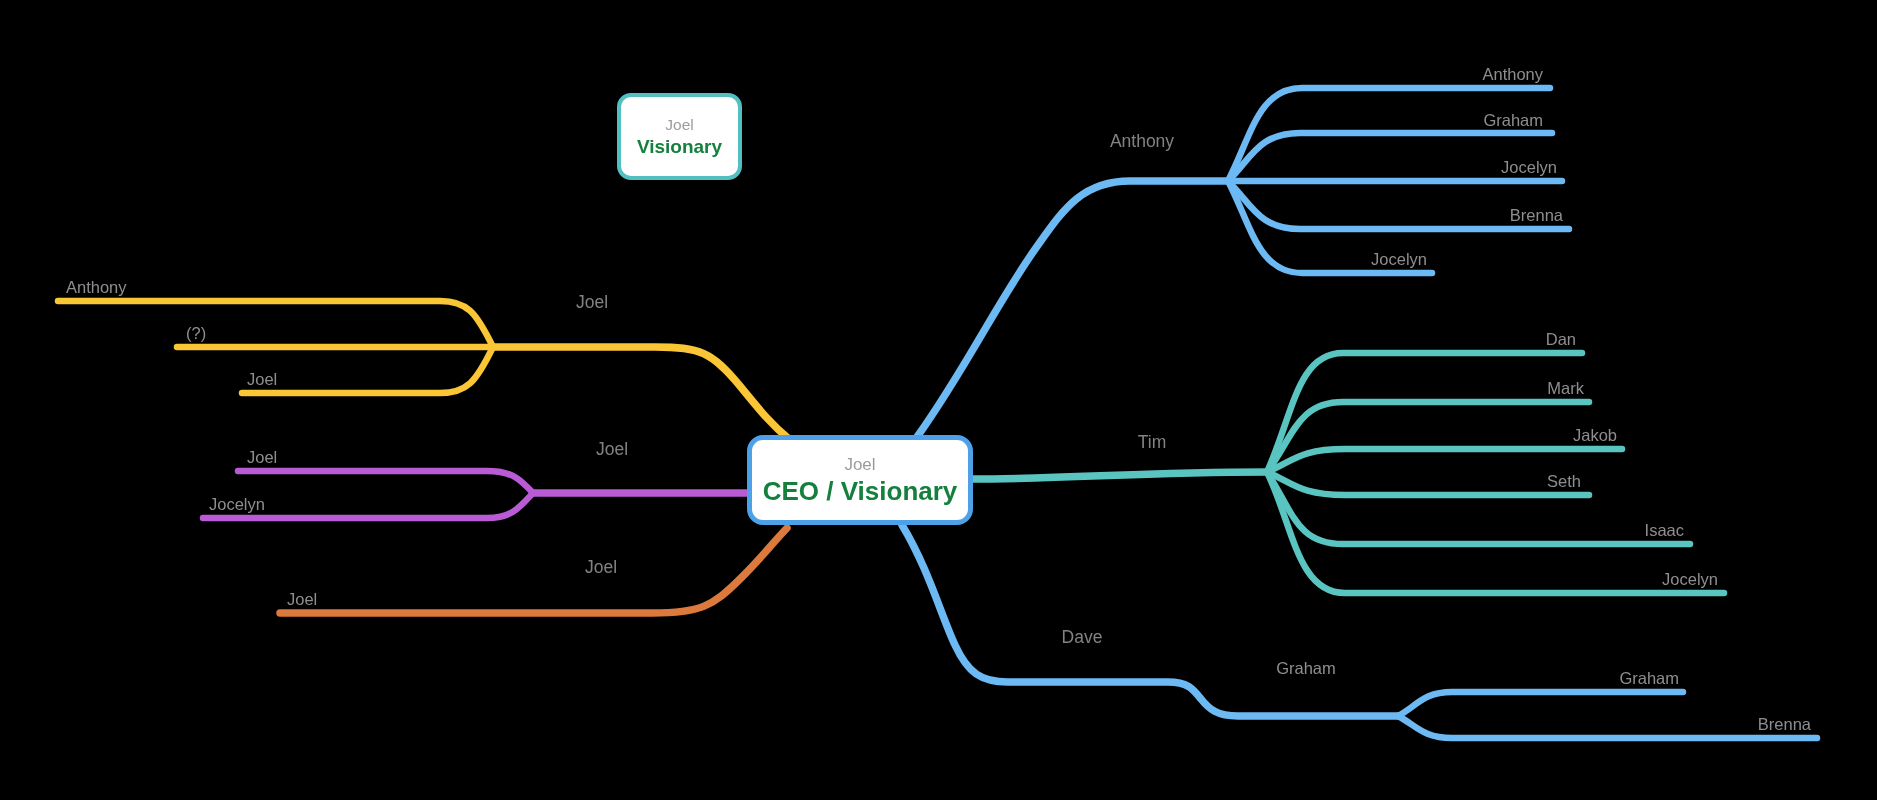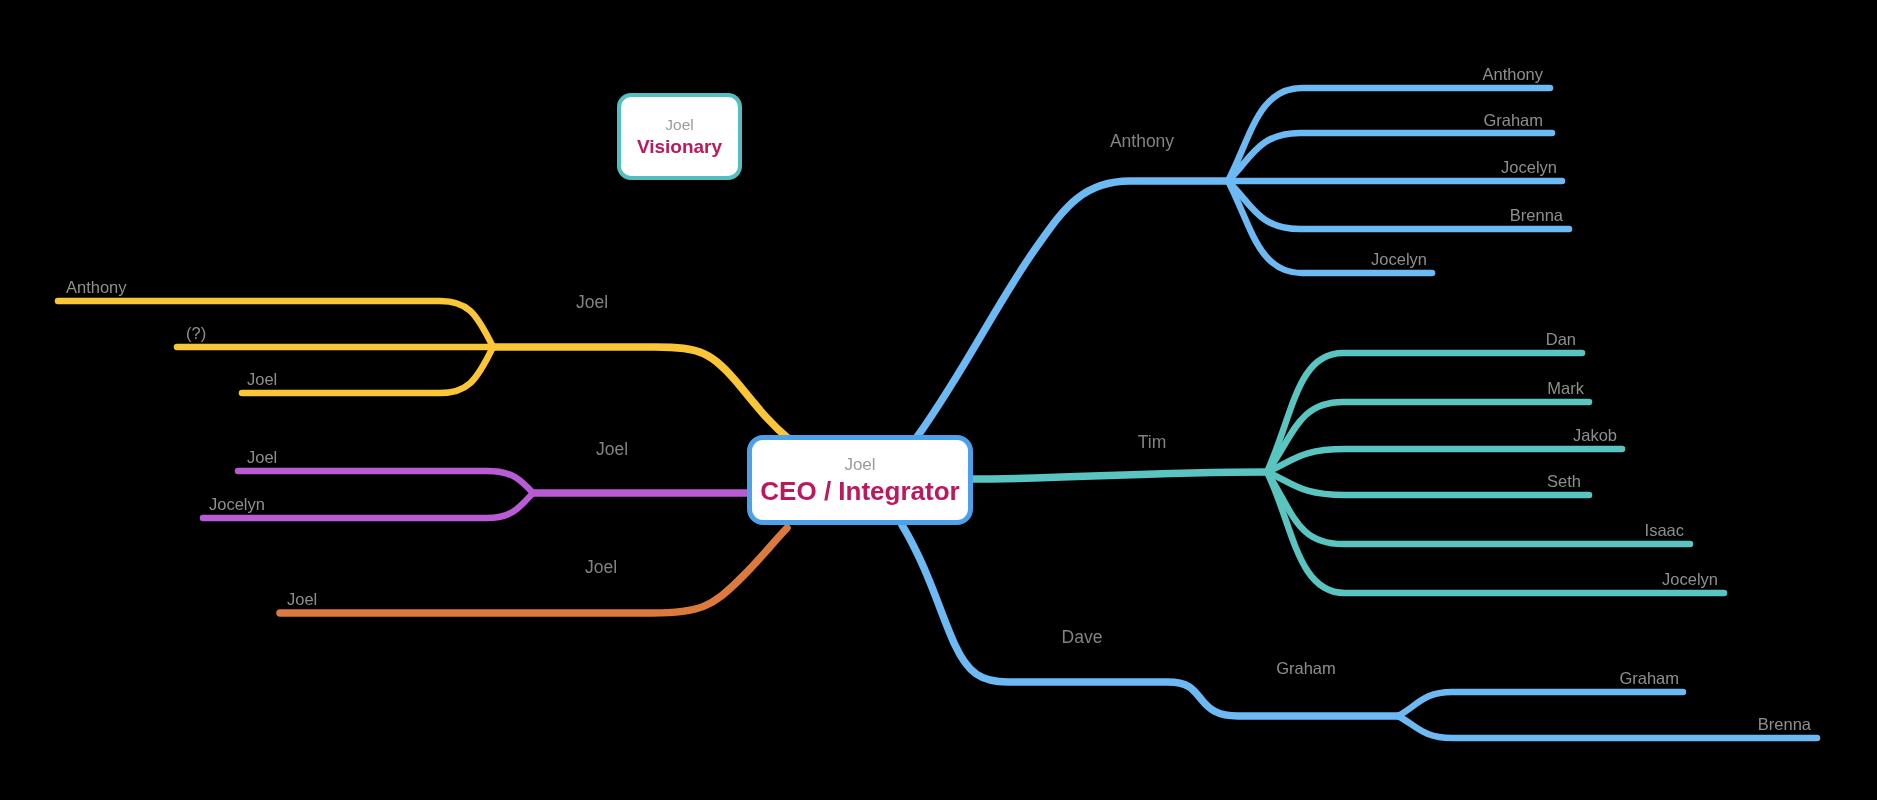--- a/index.html
+++ b/index.html
@@ -15,21 +15,21 @@
     font-family:"Liberation Sans", sans-serif;
     font-size:16.5px; fill:#8e8e8e; cursor:default;
   }
   text.lbl-parent { font-size:17.5px; font-weight:500; fill:#828282; }
   .node-box {
     position:absolute; background:#ffffff; display:flex; flex-direction:column;
     align-items:center; justify-content:center; gap:5px; text-align:center;
     box-sizing:border-box;
   }
   .node-box .subtitle { color:#9b9b9b; line-height:1; }
-  .node-box .title { color:#be185d; font-weight:700; line-height:1; }
+  .node-box .title { color:#15803d; font-weight:700; line-height:1; }
   .center-box {
     left:747px; top:435px; width:226px; height:90px;
     border:5px solid #4DA1E8; border-radius:16px;
   }
   .center-box .subtitle { font-size:17px; }
   .center-box .title { font-size:26px; }
   .floating-box {
     left:617px; top:93px; width:125px; height:87px;
     border:4.5px solid #52C0C1; border-radius:14px;
   }
@@ -106,16 +106,16 @@
     <text class="lbl" text-anchor="end" x="1811" y="730">Brenna</text>
   </svg>
 
   <div class="node-box floating-box">
     <span class="subtitle">Joel</span>
     <span class="title">Visionary</span>
   </div>
 
   <div class="node-box center-box">
     <span class="subtitle">Joel</span>
-    <span class="title">CEO / Integrator</span>
+    <span class="title">CEO / Visionary</span>
   </div>
 
 </div>
 
 </body></html>

